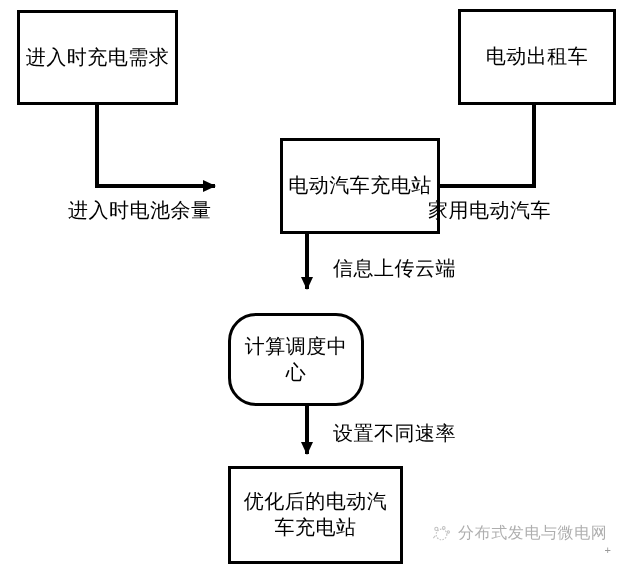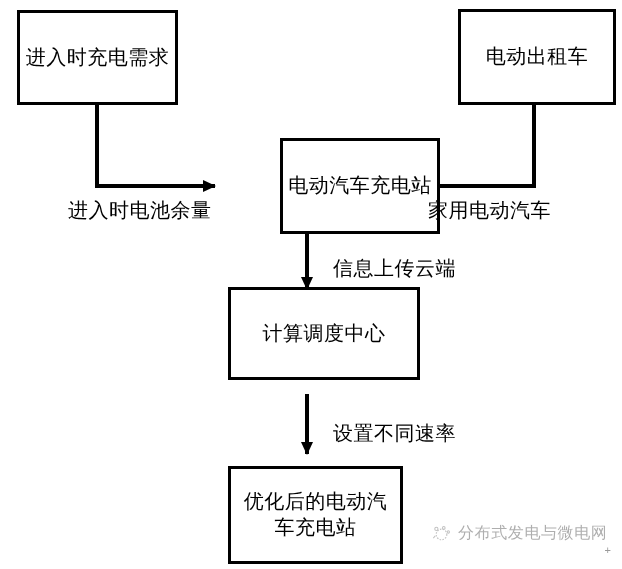--- a/index.html
+++ b/index.html
@@ -115,21 +115,21 @@
   </div>
 
   <div class="node-box" style="left:458px; top:9px; width:158px; height:96px;">
     <span>电动出租车</span>
   </div>
 
   <div class="node-box" style="left:236px; top:138px; width:160px; height:96px;margin-left:44px;">
     <span>电动汽车充电站</span>
   </div>
 
-  <div class="node-box" style="left:228px; top:287px; width:192px; height:93px;">
+  <div class="node-box" style="left:228px; top:313px; width:136px; height:93px;border-radius:28px;">
     <span>计算调度中心</span>
   </div>
 
   <div class="node-box" style="left:228px; top:466px; width:175px; height:98px;">
     <span>优化后的电动汽
 车充电站</span>
   </div>
 
   <div class="edge-label" style="left:60px; top:200px;">进入时电池余量</div>
 

